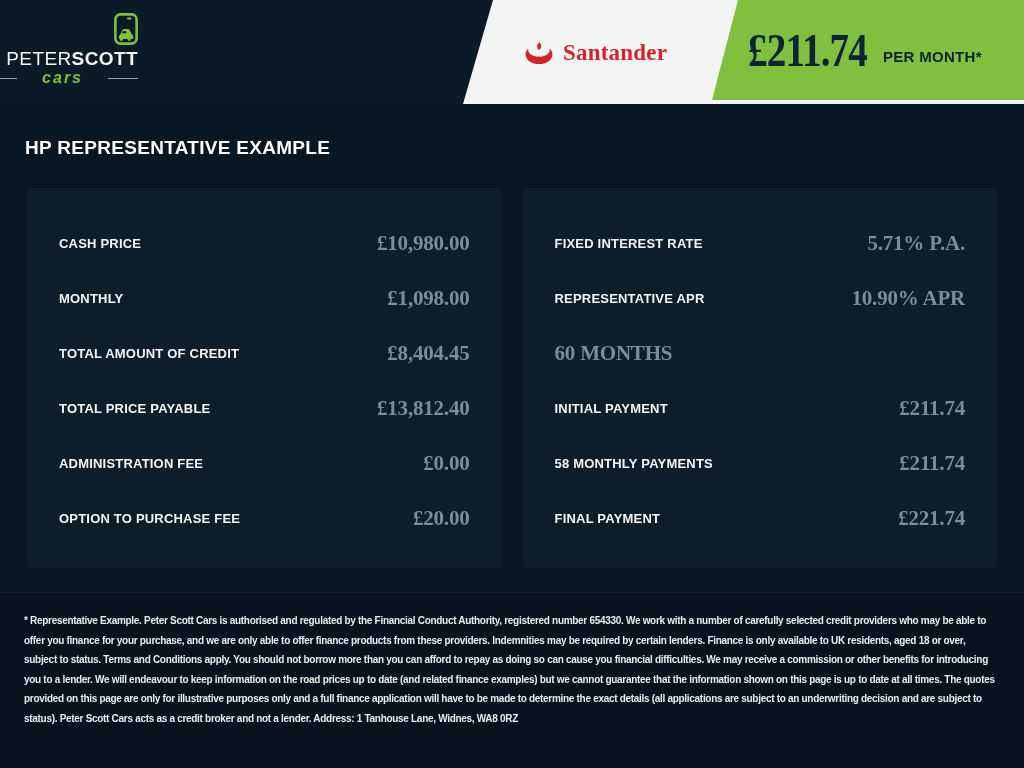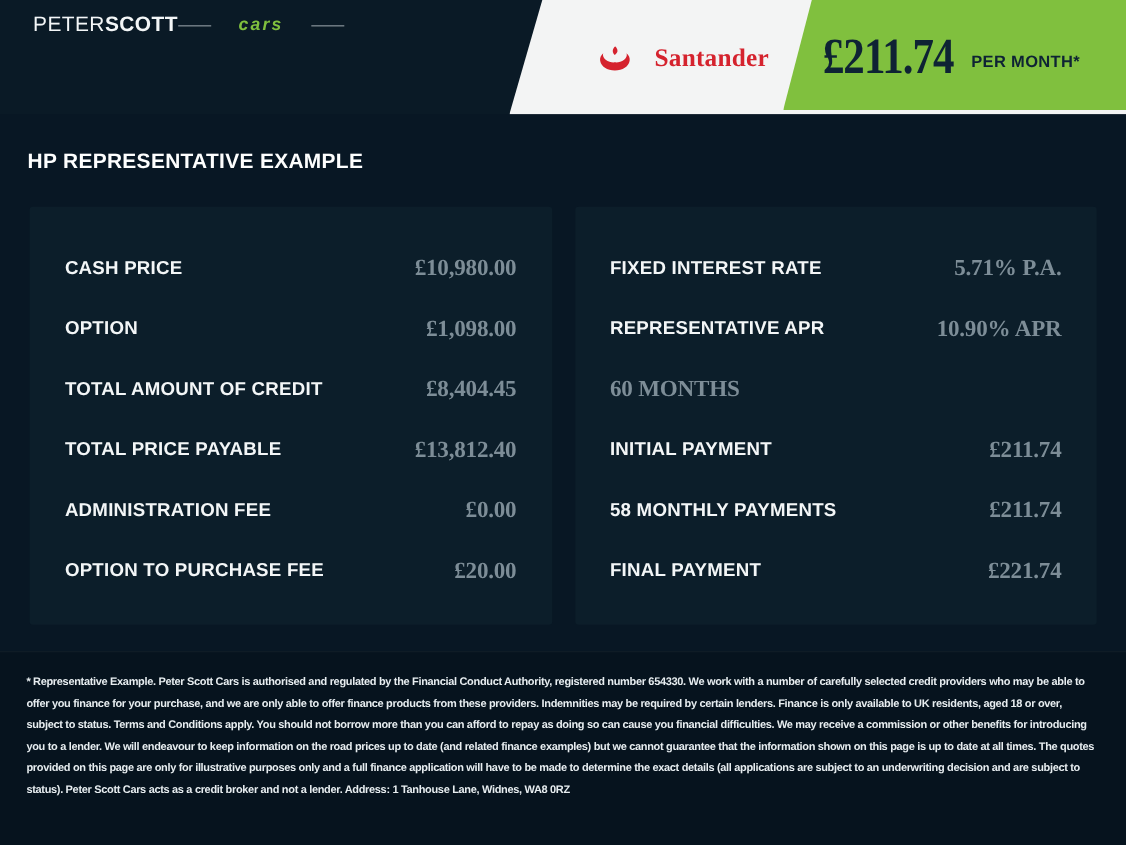--- a/index.html
+++ b/index.html
@@ -18,51 +18,51 @@
     background:#f3f4f4; z-index:1;
     clip-path:polygon(30px 0, 100% 0, 100% 100%, 0 100%);
   }
   .green-shape {
     position:absolute; left:712px; top:0; width:312px; height:100px;
     background:#80c03e; z-index:2;
     clip-path:polygon(26px 0, 100% 0, 100% 100%, 0 100%);
   }
 
   .logo { position:absolute; left:30px; top:13px; width:108px; z-index:3;
-          display:flex; flex-direction:row; align-items:flex-start; }
+          display:flex; flex-direction:column; align-items:flex-end; }
   .logo-icon { margin-bottom:4px; }
   .logo-name { font-size:19px; color:#f3f6f7; letter-spacing:.4px; line-height:1; white-space:nowrap; }
   .logo-name .light { font-weight:400; }
   .logo-name .bold  { font-weight:800; }
   .logo-tagline { display:flex; align-items:center; gap:25px; margin-top:2px;font-style:italic; }
   .logo-tagline .rule { display:block; width:30px; height:1px; background:#c3cbd0; opacity:.75; }
   .logo-tagline .cars { font-size:16px; font-weight:700; color:#80c03e; letter-spacing:2px; line-height:1; }
 
-  .santander { position:absolute; left:544px; top:40px; z-index:3;
-               display:flex; align-items:center; gap:21px; }
+  .santander { position:absolute; left:524px; top:40px; z-index:3;
+               display:flex; align-items:center; gap:9px; }
   .santander-name { font-family:"Liberation Serif", serif; font-weight:700;
                     font-size:23px; color:#d5232e; letter-spacing:.2px; }
 
   .price-block { position:absolute; left:748px; top:0; height:100px; z-index:3;
                  display:flex; align-items:center; gap:15px; }
   .price-amount { font-family:"Liberation Serif", serif; font-weight:700;
                   font-size:46px; color:#0e2334; letter-spacing:-1px;
                   transform:scaleX(.85); transform-origin:left center; white-space:nowrap; }
   .price-period { font-size:15px; font-weight:800; color:#0e2334; letter-spacing:.3px;
                   margin-top:12px; margin-left:-20px; white-space:nowrap; }
 
   
   main { height:488px; }
   h1.page-title { padding:33px 1px 0 25px; font-size:19px; font-weight:700;
                   color:#fdfefe; letter-spacing:.3px; line-height:22px; }
   .tables { display:flex; gap:21px; margin:29px 27px 0 27px; }
   .panel { flex:1 1 0; height:380px; background:#0c1e2a; border-radius:3px;
            padding:28px 32px 22px 32px; }
   .row { height:55px; display:flex; align-items:center; justify-content:space-between; }
-  .row .label { font-size:17px; font-weight:700; color:#f3f6f7; letter-spacing:.2px; white-space:nowrap; }
+  .row .label { font-size:13px; font-weight:700; color:#f3f6f7; letter-spacing:.2px; white-space:nowrap; }
   .row .value { font-family:"Liberation Serif", serif; font-weight:700; font-size:21px;
                 color:#7d8d97; letter-spacing:-.2px; white-space:nowrap;text-align:right; }
 
   
   footer { position:absolute; left:0; top:592px; width:1024px; height:176px;
            background:rgba(0,0,0,.16); border-top:1px solid rgba(255,255,255,.05);
            padding:18px 24px 0 24px; }
   footer p { font-size:10px; font-weight:700; letter-spacing:-.3px;
              line-height:19.5px; color:#e7edf0; }
 </style>
@@ -110,21 +110,21 @@
     <h1 class="page-title">HP REPRESENTATIVE EXAMPLE</h1>
 
     <section class="tables">
 
       <div class="panel">
         <div class="row">
           <span class="label">CASH PRICE</span>
           <span class="value">£10,980.00</span>
         </div>
         <div class="row">
-          <span class="label">OPTION</span>
+          <span class="label">MONTHLY</span>
           <span class="value">£1,098.00</span>
         </div>
         <div class="row">
           <span class="label">TOTAL AMOUNT OF CREDIT</span>
           <span class="value">£8,404.45</span>
         </div>
         <div class="row">
           <span class="label">TOTAL PRICE PAYABLE</span>
           <span class="value">£13,812.40</span>
         </div>

